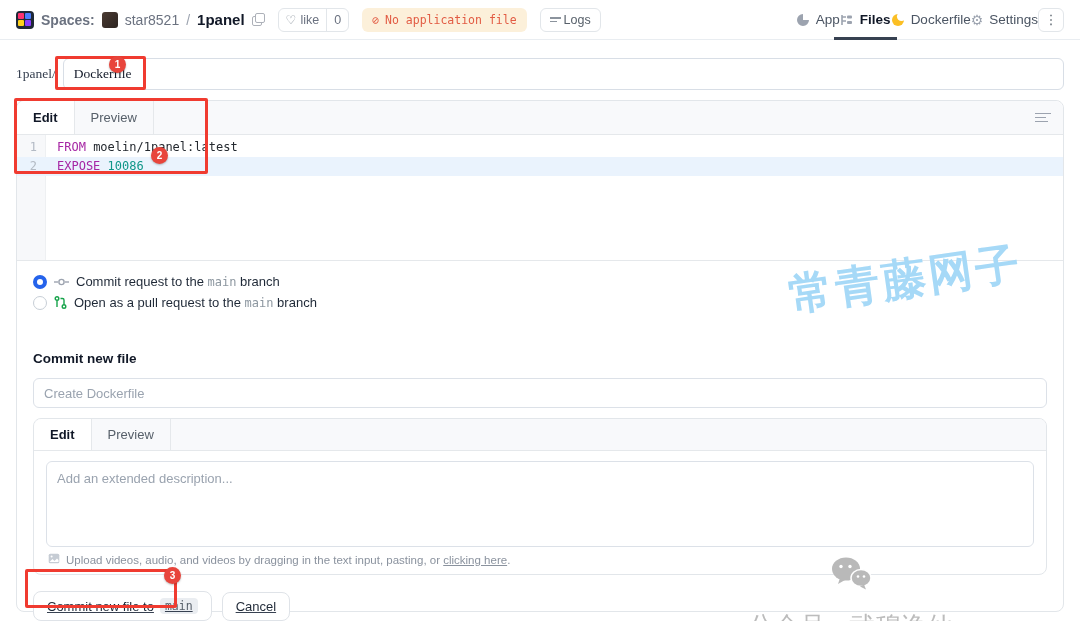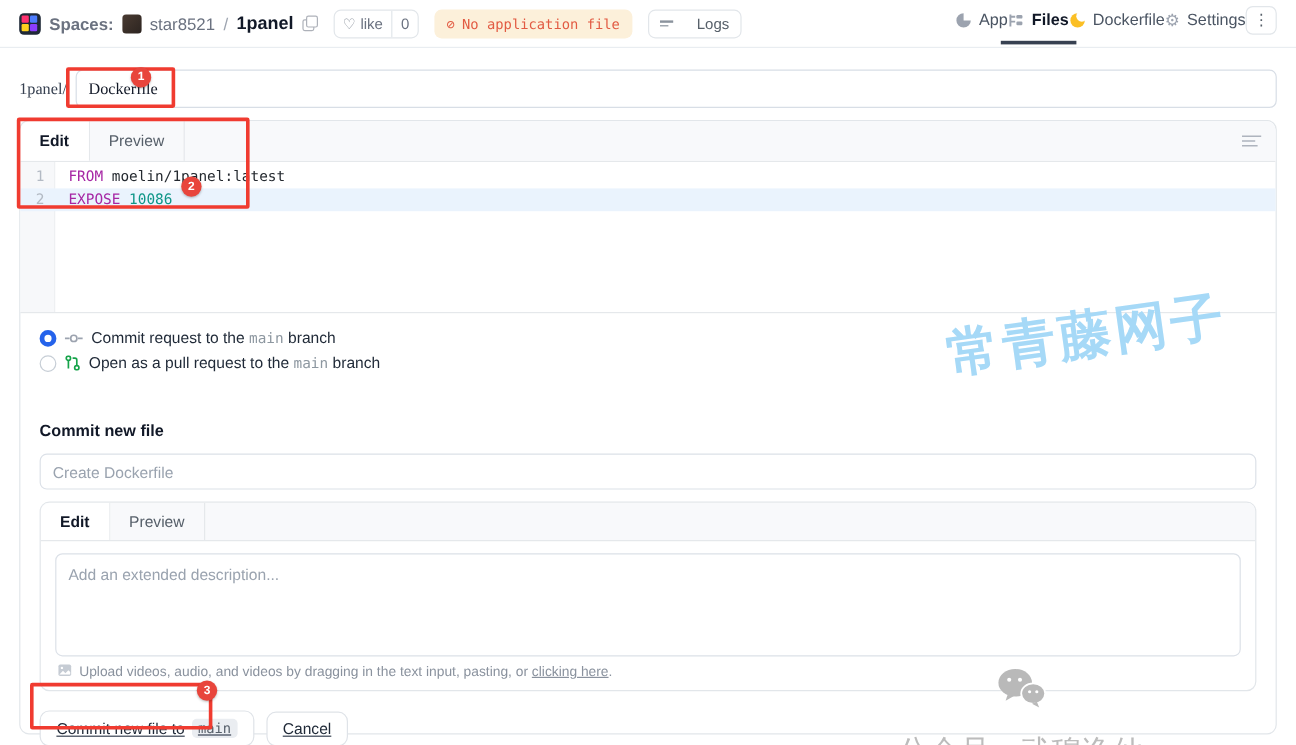--- a/index.html
+++ b/index.html
@@ -1,20 +1,20 @@
 <!DOCTYPE html>
 <html><head>
 <meta charset="utf-8">
 <style>
   * { margin:0; padding:0; box-sizing:border-box; }
   html,body { width:1080px; height:621px; background:#fff; overflow:hidden;
     font-family:"Liberation Sans","DejaVu Sans",sans-serif; color:#374151; position:relative; }
 
   
-  .topbar { height:40px; border-bottom:1px solid #e9edf1; display:flex; 
+  .topbar { height:40px; border-bottom:1px solid #e9edf1; display:flex; align-items:center;
     justify-content:space-between; padding:0 16px; background:#fff; }
   .tb-left { display:flex; align-items:center; gap:7px; }
   .spaces-logo { width:18px; height:18px; background:#1f2937; border-radius:4px;
     display:grid; grid-template-columns:6px 6px; grid-template-rows:6px 6px; gap:1px;
     padding:2px; }
   .spaces-logo i { border-radius:1px; }
   .sq-red{background:#ff3270;} .sq-blue{background:#4d7cfe;}
   .sq-yellow{background:#ffd21e;} .sq-purple{background:#8b3dff;}
   .spaces-label { color:#6b7280; font-size:14px; font-weight:600; }
   .avatar { width:16px; height:16px; border-radius:3px; background:linear-gradient(135deg,#4a3b32,#2c2420); }
@@ -25,21 +25,21 @@
   .copy-icon:before, .copy-icon:after { content:""; position:absolute; border:1.3px solid #6b7280; border-radius:2px; width:8px; height:8px; }
   .copy-icon:before { left:0; top:3px; } .copy-icon:after { left:3px; top:0; background:#fff; }
   .like-group { display:flex; align-items:center; border:1px solid #e2e6ea; border-radius:6px;
     height:24px; font-size:12.5px; color:#6b7280; margin-left:6px; overflow:hidden; background:#fff; cursor:pointer; }
   .like-main { display:flex; align-items:center; gap:4px; padding:0 7px; }
   .like-count { border-left:1px solid #e2e6ea; padding:0 7px; height:100%; display:flex; align-items:center; }
   .heart { font-size:12px; color:#8b939d; }
   .status-badge { display:flex; align-items:center; gap:6px; background:#fcf0da; color:#e25b43;
     font-family:"DejaVu Sans Mono",monospace; font-size:11.5px; border-radius:6px; height:24px;
     padding:0 10px; margin-left:6px; }
-  .logs-btn { display:flex; align-items:center; gap:20px; border:1px solid #e2e6ea; border-radius:6px;
+  .logs-btn { display:flex; align-items:center; gap:3px; border:1px solid #e2e6ea; border-radius:6px;
     height:24px; padding:0 9px; font-size:12.5px; color:#57606a; margin-left:6px; background:#fff; cursor:pointer; }
   .logs-glyph { display:inline-block; width:11px; }
   .logs-glyph i { display:block; height:1.5px; background:#8b939d; margin:2px 0; }
   .logs-glyph i:nth-child(2){ width:7px; }
 
   .tb-right { display:flex; align-items:center; height:33px; }
   .nav-item { position:relative; display:flex; align-items:center; gap:6px; height:40px;
     font-size:13.5px; color:#4b5563; cursor:pointer; }
   .nav-item.active { color:#111827; font-weight:700; }
   .nav-item.active:after { content:""; position:absolute; left:-6px; right:-6px; bottom:0;

